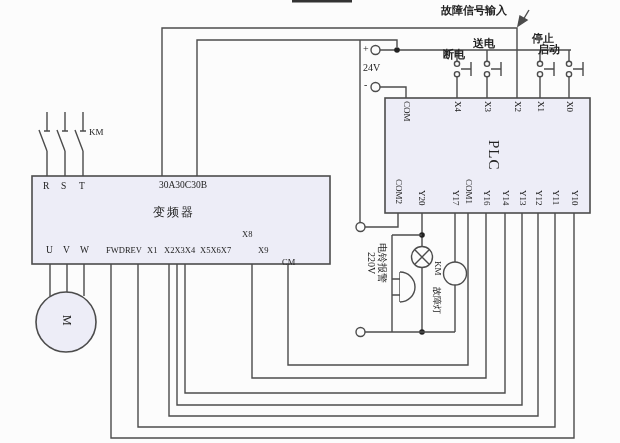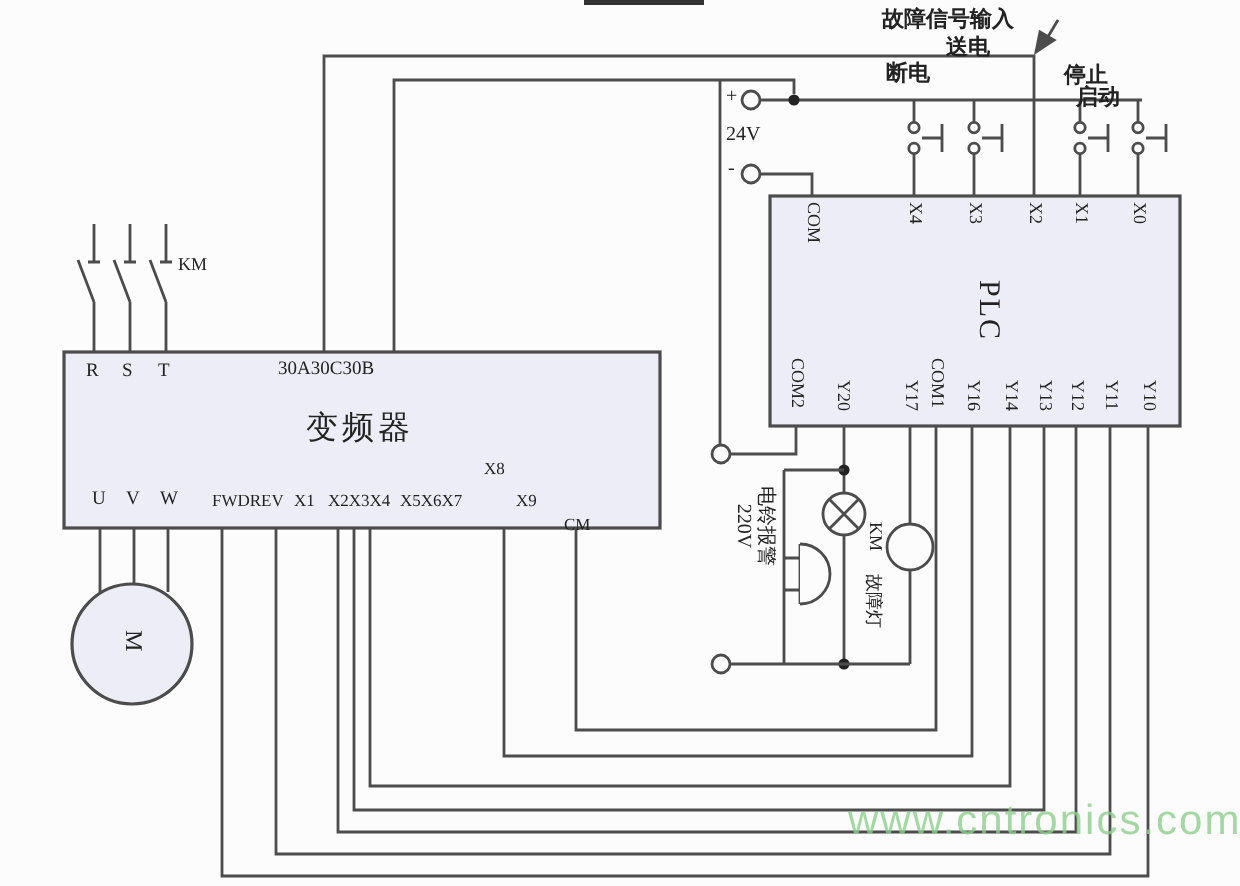--- a/index.html
+++ b/index.html
@@ -3,21 +3,21 @@
 <meta charset="utf-8">
 <style>
   html,body{margin:0;padding:0;}
   #stage{position:relative;width:620px;height:443px;background:#fcfcfc;overflow:hidden;
          font-family:"Liberation Serif", serif;color:#222;}
   #wires{position:absolute;left:0;top:0;}
   .lbl{position:absolute;white-space:nowrap;line-height:1.1;}
   .rot{position:absolute;white-space:nowrap;transform-origin:0 0;transform:rotate(90deg);line-height:1.05;}
   .t9{font-size:9px;} .t95{font-size:9.5px;} .t85{font-size:8.5px;text-align:center;}
   .t10{font-size:10px;} .t11{font-size:11px;font-weight:bold;} .t12{font-size:12px;}
-  .big{font-size:16px;letter-spacing:2px;}
+  .big{font-size:12px;letter-spacing:2px;}
   .plcname{font-size:15px;letter-spacing:1px;}
   .bell{font-size:10px;text-align:center;letter-spacing:0px;}
   .wm{position:absolute;left:424px;top:399px;font-family:"Liberation Sans",sans-serif;
       font-size:21px;color:#8fce8f;opacity:.8;letter-spacing:1px;}
 </style>
 </head>
 <body>
 
 <div id="stage">
 
@@ -100,22 +100,22 @@
         <path d="M111,264 V438 H574 V213"></path>
       </g>
 
       <path d="M50,264 V296 M67,264 V293 M84,264 V296"></path>
       <circle cx="66" cy="322" r="30" fill="#ededf7" stroke-width="1.6"></circle>
     </g>
   </svg>
 
   <span class="lbl t11" style="left:441px;top:4px">故障信号输入</span>
 
-  <span class="lbl t11" style="left:443px;top:31px">断电</span>
-  <span class="lbl t11" style="left:473px;top:18px">送电</span>
+  <span class="lbl t11" style="left:443px;top:48px">断电</span>
+  <span class="lbl t11" style="left:473px;top:37px">送电</span>
   <span class="lbl t11" style="left:532px;top:32px">停止</span>
   <span class="lbl t11" style="left:538px;top:43px">启动</span>
 
   <span class="lbl t10" style="left:363px;top:43px">+</span>
   <span class="lbl t10" style="left:363px;top:62px">24V</span>
   <span class="lbl t10" style="left:364px;top:79px">-</span>
 
   <span class="rot plcname" style="left:501px;top:140px">PLC</span>
   <span class="rot t9" style="left:411px;top:101px">COM</span>
   <span class="rot t9" style="left:462px;top:101px">X4</span>
@@ -129,21 +129,21 @@
   <span class="rot t9" style="left:460px;top:190px">Y17</span>
   <span class="rot t9" style="left:473px;top:179px">COM1</span>
   <span class="rot t9" style="left:491px;top:190px">Y16</span>
   <span class="rot t9" style="left:510px;top:190px">Y14</span>
   <span class="rot t9" style="left:527px;top:190px">Y13</span>
   <span class="rot t9" style="left:543px;top:190px">Y12</span>
   <span class="rot t9" style="left:560px;top:190px">Y11</span>
   <span class="rot t9" style="left:579px;top:190px">Y10</span>
 
   <span class="lbl big" style="left:153px;top:206px">变频器</span>
-  <span class="lbl t95" style="left:139px;top:180px">30A30C30B</span>
+  <span class="lbl t95" style="left:159px;top:180px">30A30C30B</span>
   <span class="lbl t95" style="left:43px;top:181px">R</span>
   <span class="lbl t95" style="left:61px;top:181px">S</span>
   <span class="lbl t95" style="left:79px;top:181px">T</span>
   <span class="lbl t95" style="left:46px;top:245px">U</span>
   <span class="lbl t95" style="left:63px;top:245px">V</span>
   <span class="lbl t95" style="left:80px;top:245px">W</span>
   <span class="lbl t85" style="left:106px;top:246px">FWDREV</span>
   <span class="lbl t85" style="left:147px;top:246px">X1</span>
   <span class="lbl t85" style="left:164px;top:246px">X2X3X4</span>
   <span class="lbl t85" style="left:200px;top:246px">X5X6X7</span>
@@ -151,14 +151,13 @@
   <span class="lbl t85" style="left:258px;top:246px">X9</span>
   <span class="lbl t85" style="left:282px;top:258px">CM</span>
 
   <span class="lbl t9" style="left:89px;top:128px">KM</span>
   <span class="rot t12" style="left:73px;top:315px">M</span>
 
   <span class="rot t9" style="left:442px;top:261px">KM</span>
   <span class="rot t9" style="left:441px;top:287px">故障灯</span>
   <span class="rot bell" style="left:387px;top:243px"><span>电铃报警</span><br><span>220V</span></span>
 
-  <span class="wm">www.cntronics.com</span>
 </div>
 
 </body></html>

